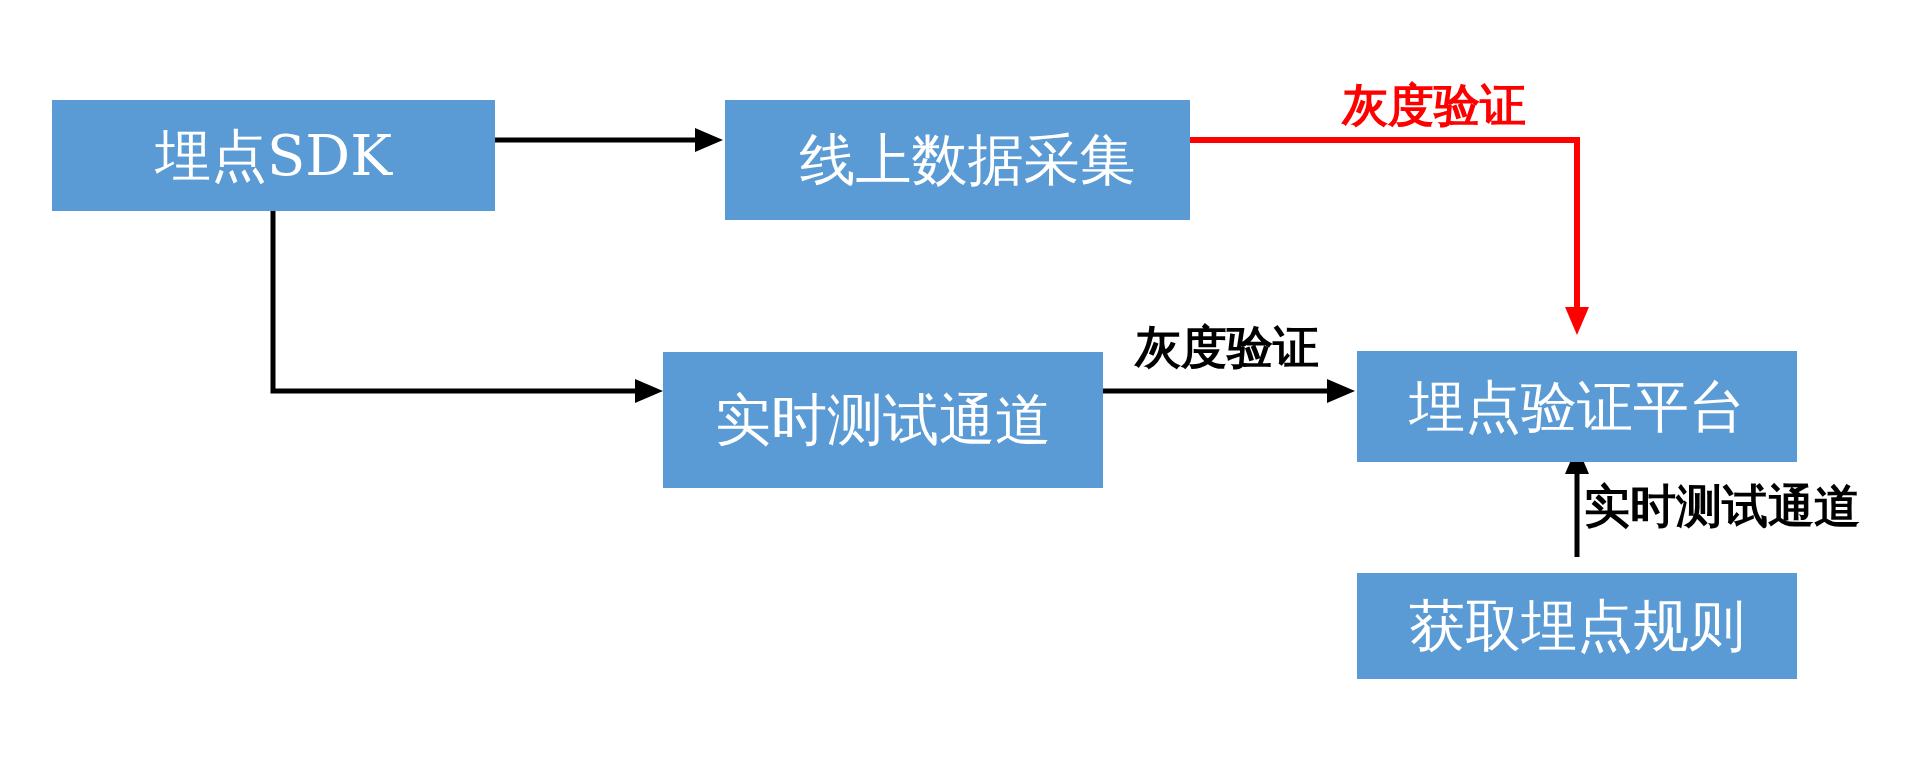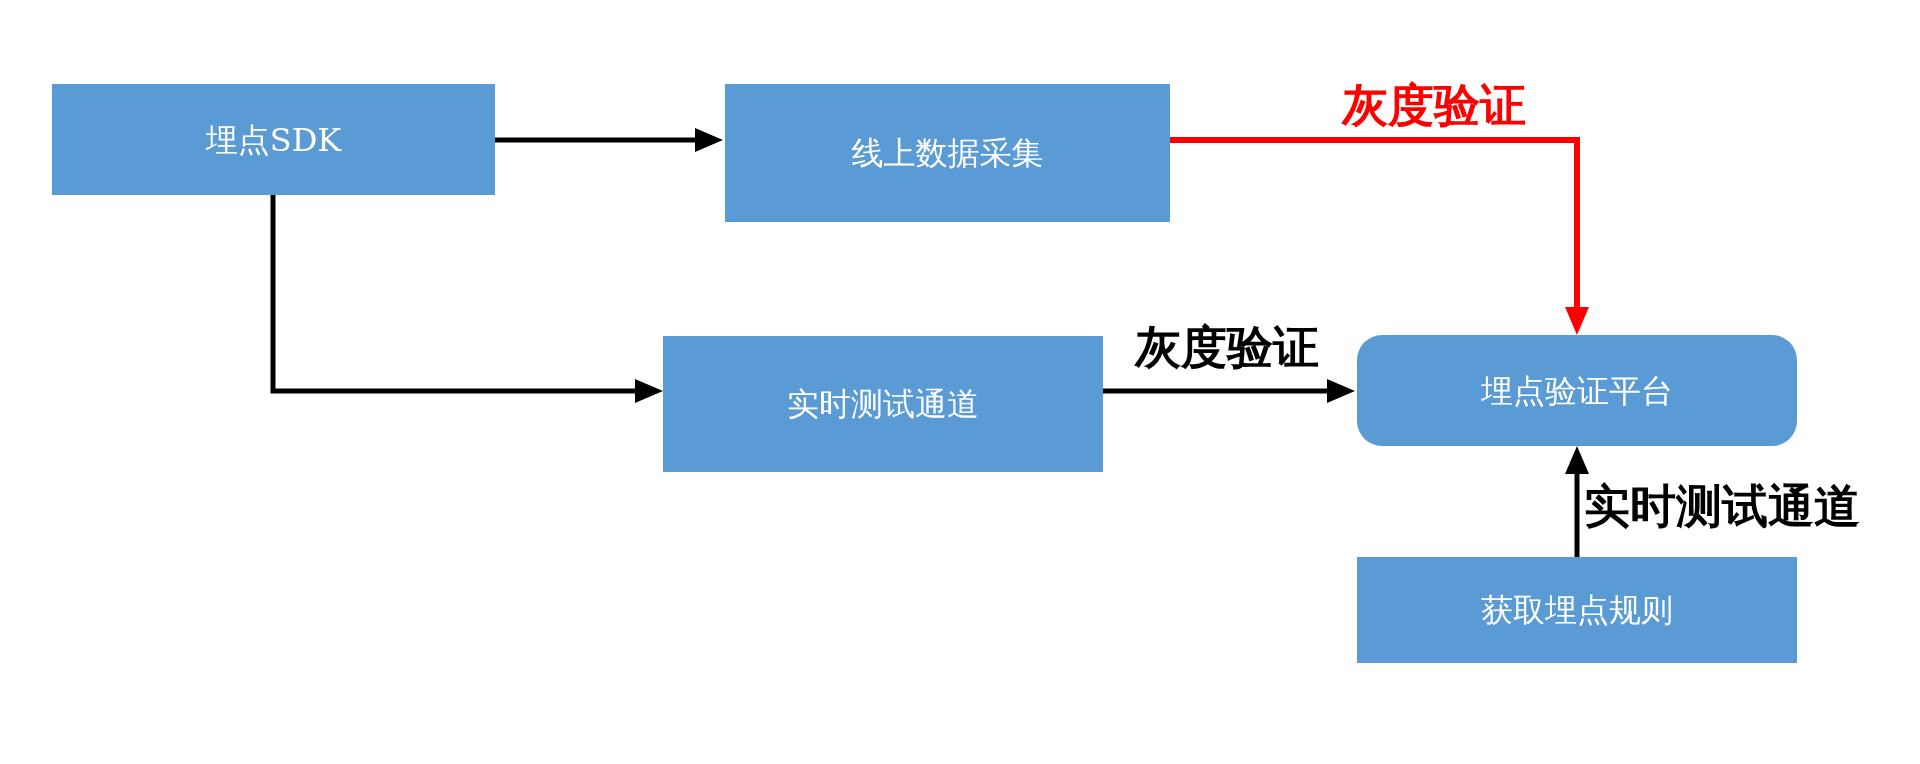--- a/index.html
+++ b/index.html
@@ -30,28 +30,29 @@
     height: 764px;
     pointer-events: none;
   }
   .node {
     position: absolute;
     background: var(--node-fill);
     color: var(--node-text);
     display: flex;
     align-items: center;
     justify-content: center;
-    font-size: 32px;
+    font-size: 56px;
     line-height: 1;
     white-space: nowrap;
+    margin-top: 16px;
   }
   .node-sdk                 { left: 52px;   top: 84px;  width: 443px; height: 111px; }
-  .node-online-collect      { left: 725px;  top: 84px;  width: 445px; height: 138px; }
+  .node-online-collect      { left: 725px;  top: 84px;  width: 445px; height: 120px; padding-left: 20px; }
   .node-realtime-test       { left: 663px;  top: 336px; width: 440px; height: 136px; }
-  .node-verify-platform     { left: 1357px; top: 335px; width: 440px; height: 111px; border-radius: 25px; }
+  .node-verify-platform     { left: 1357px; top: 335px; width: 440px; height: 111px; }
   .node-config-platform     { left: 1357px; top: 557px; width: 440px; height: 106px; }
   .edge-label {
     position: absolute;
     transform: translate(-50%, -50%);
     font-weight: 700;
     font-size: 46px;
     line-height: 1;
     white-space: nowrap;
     color: var(--edge);
   }

